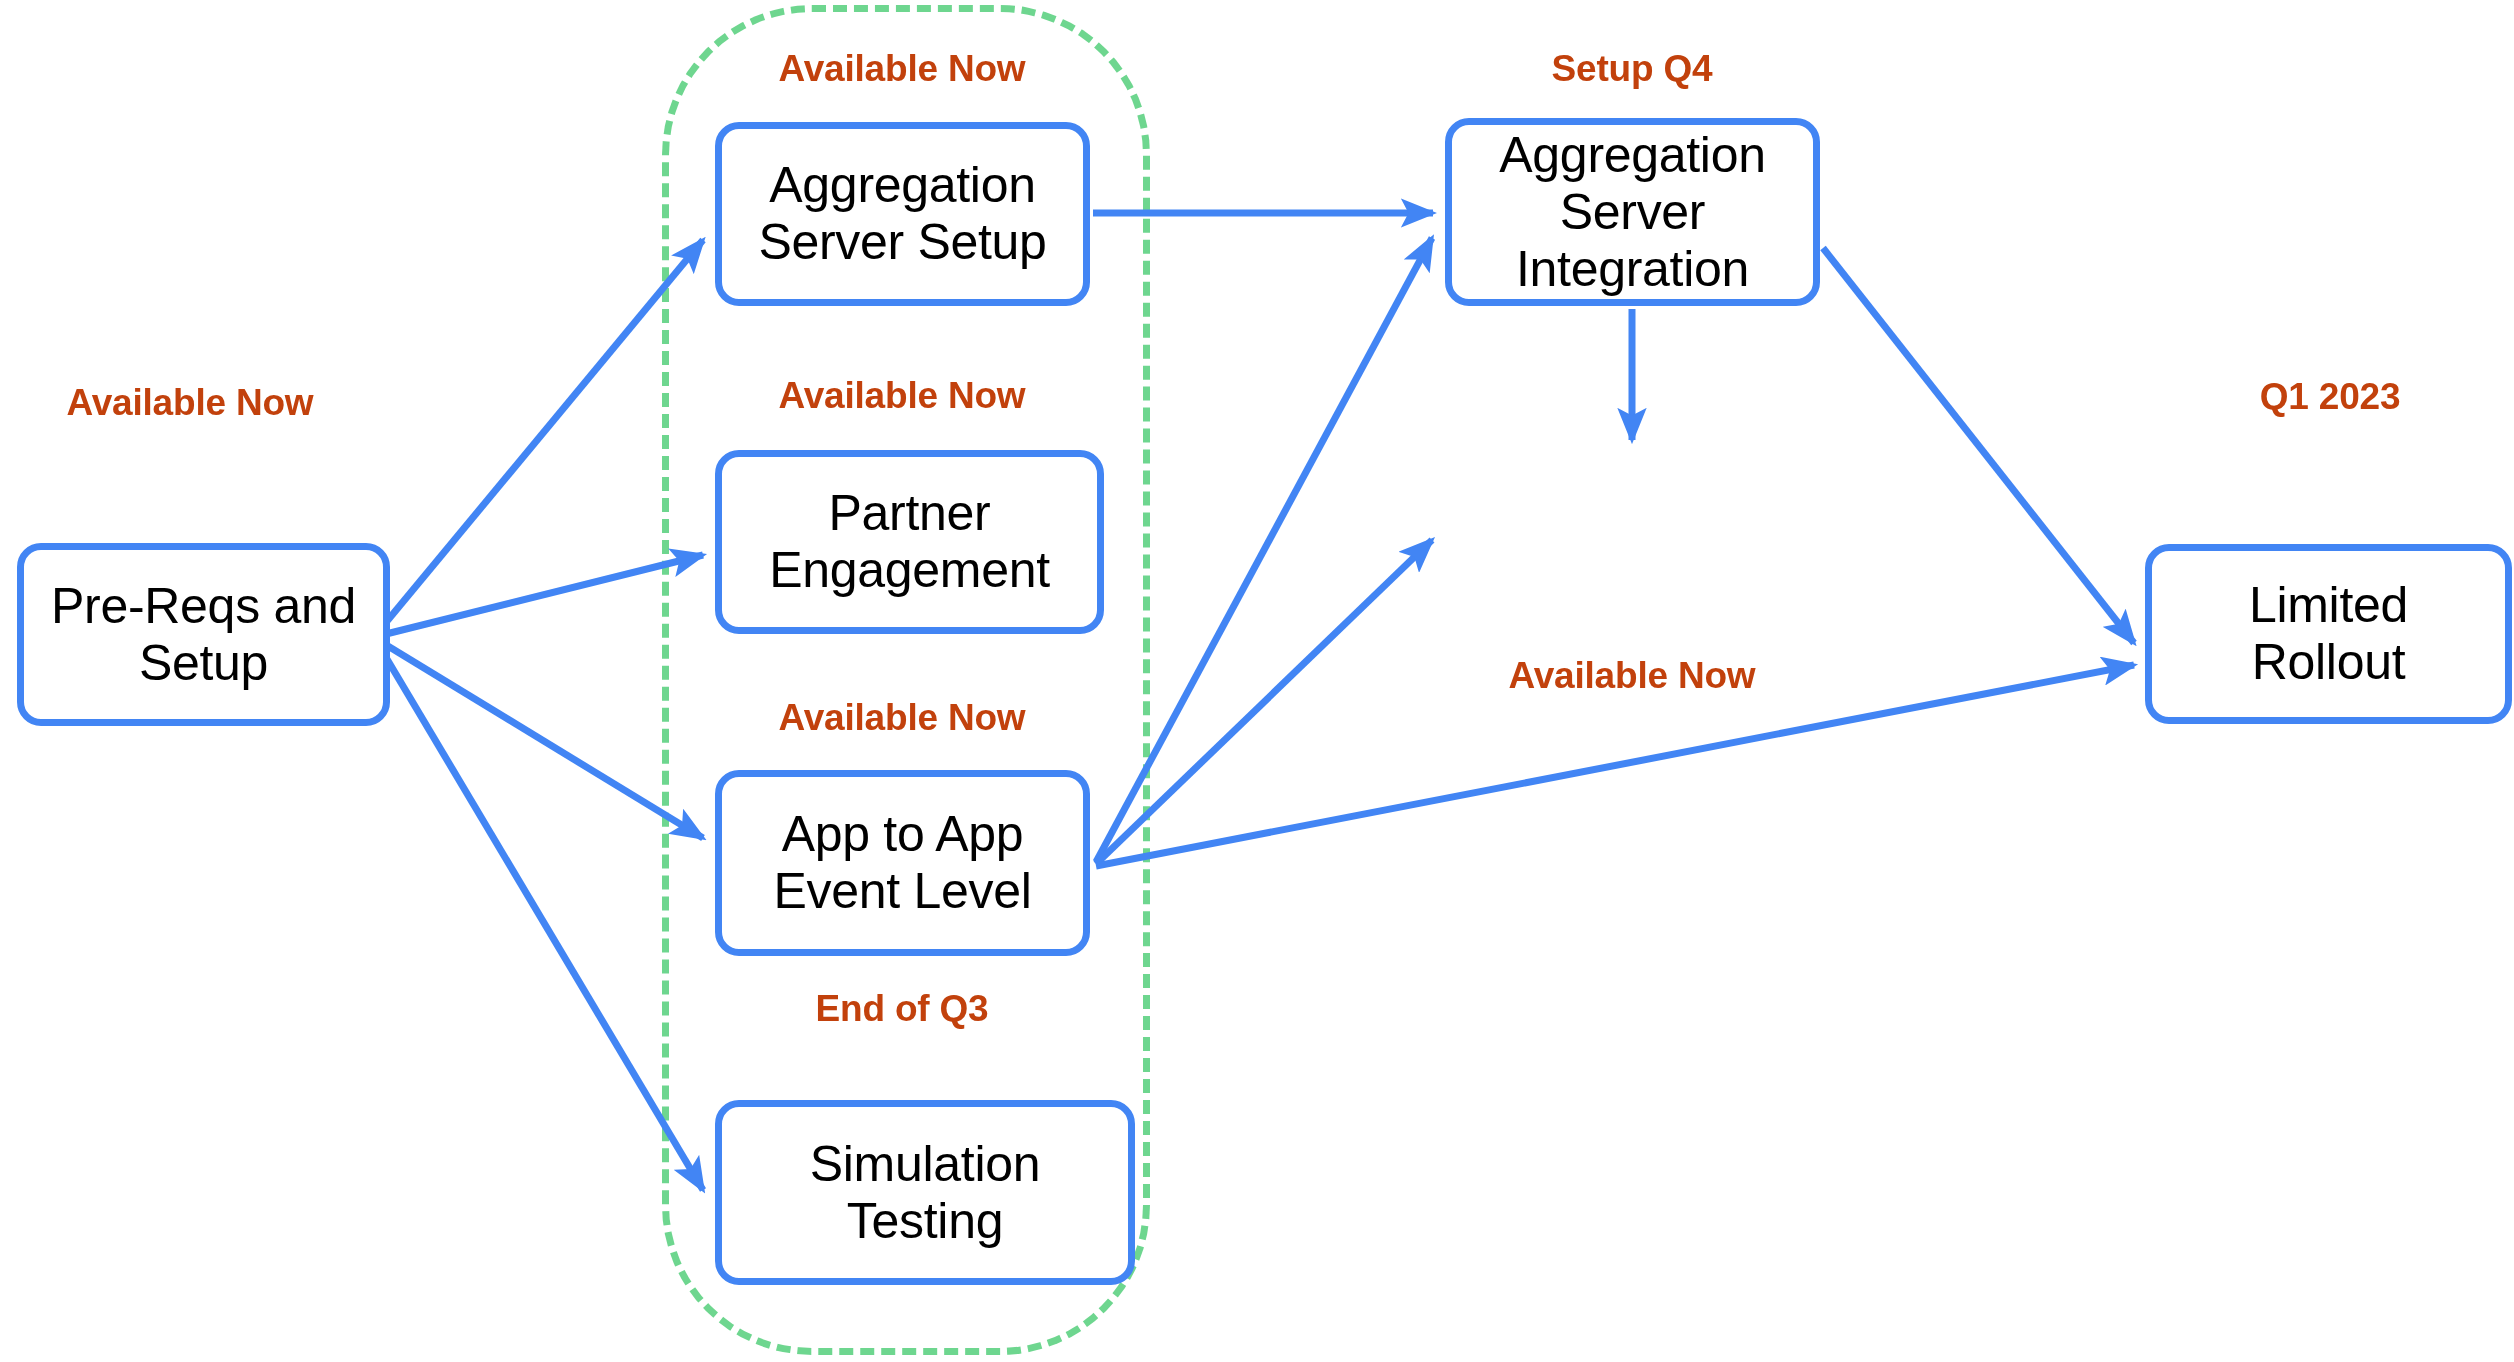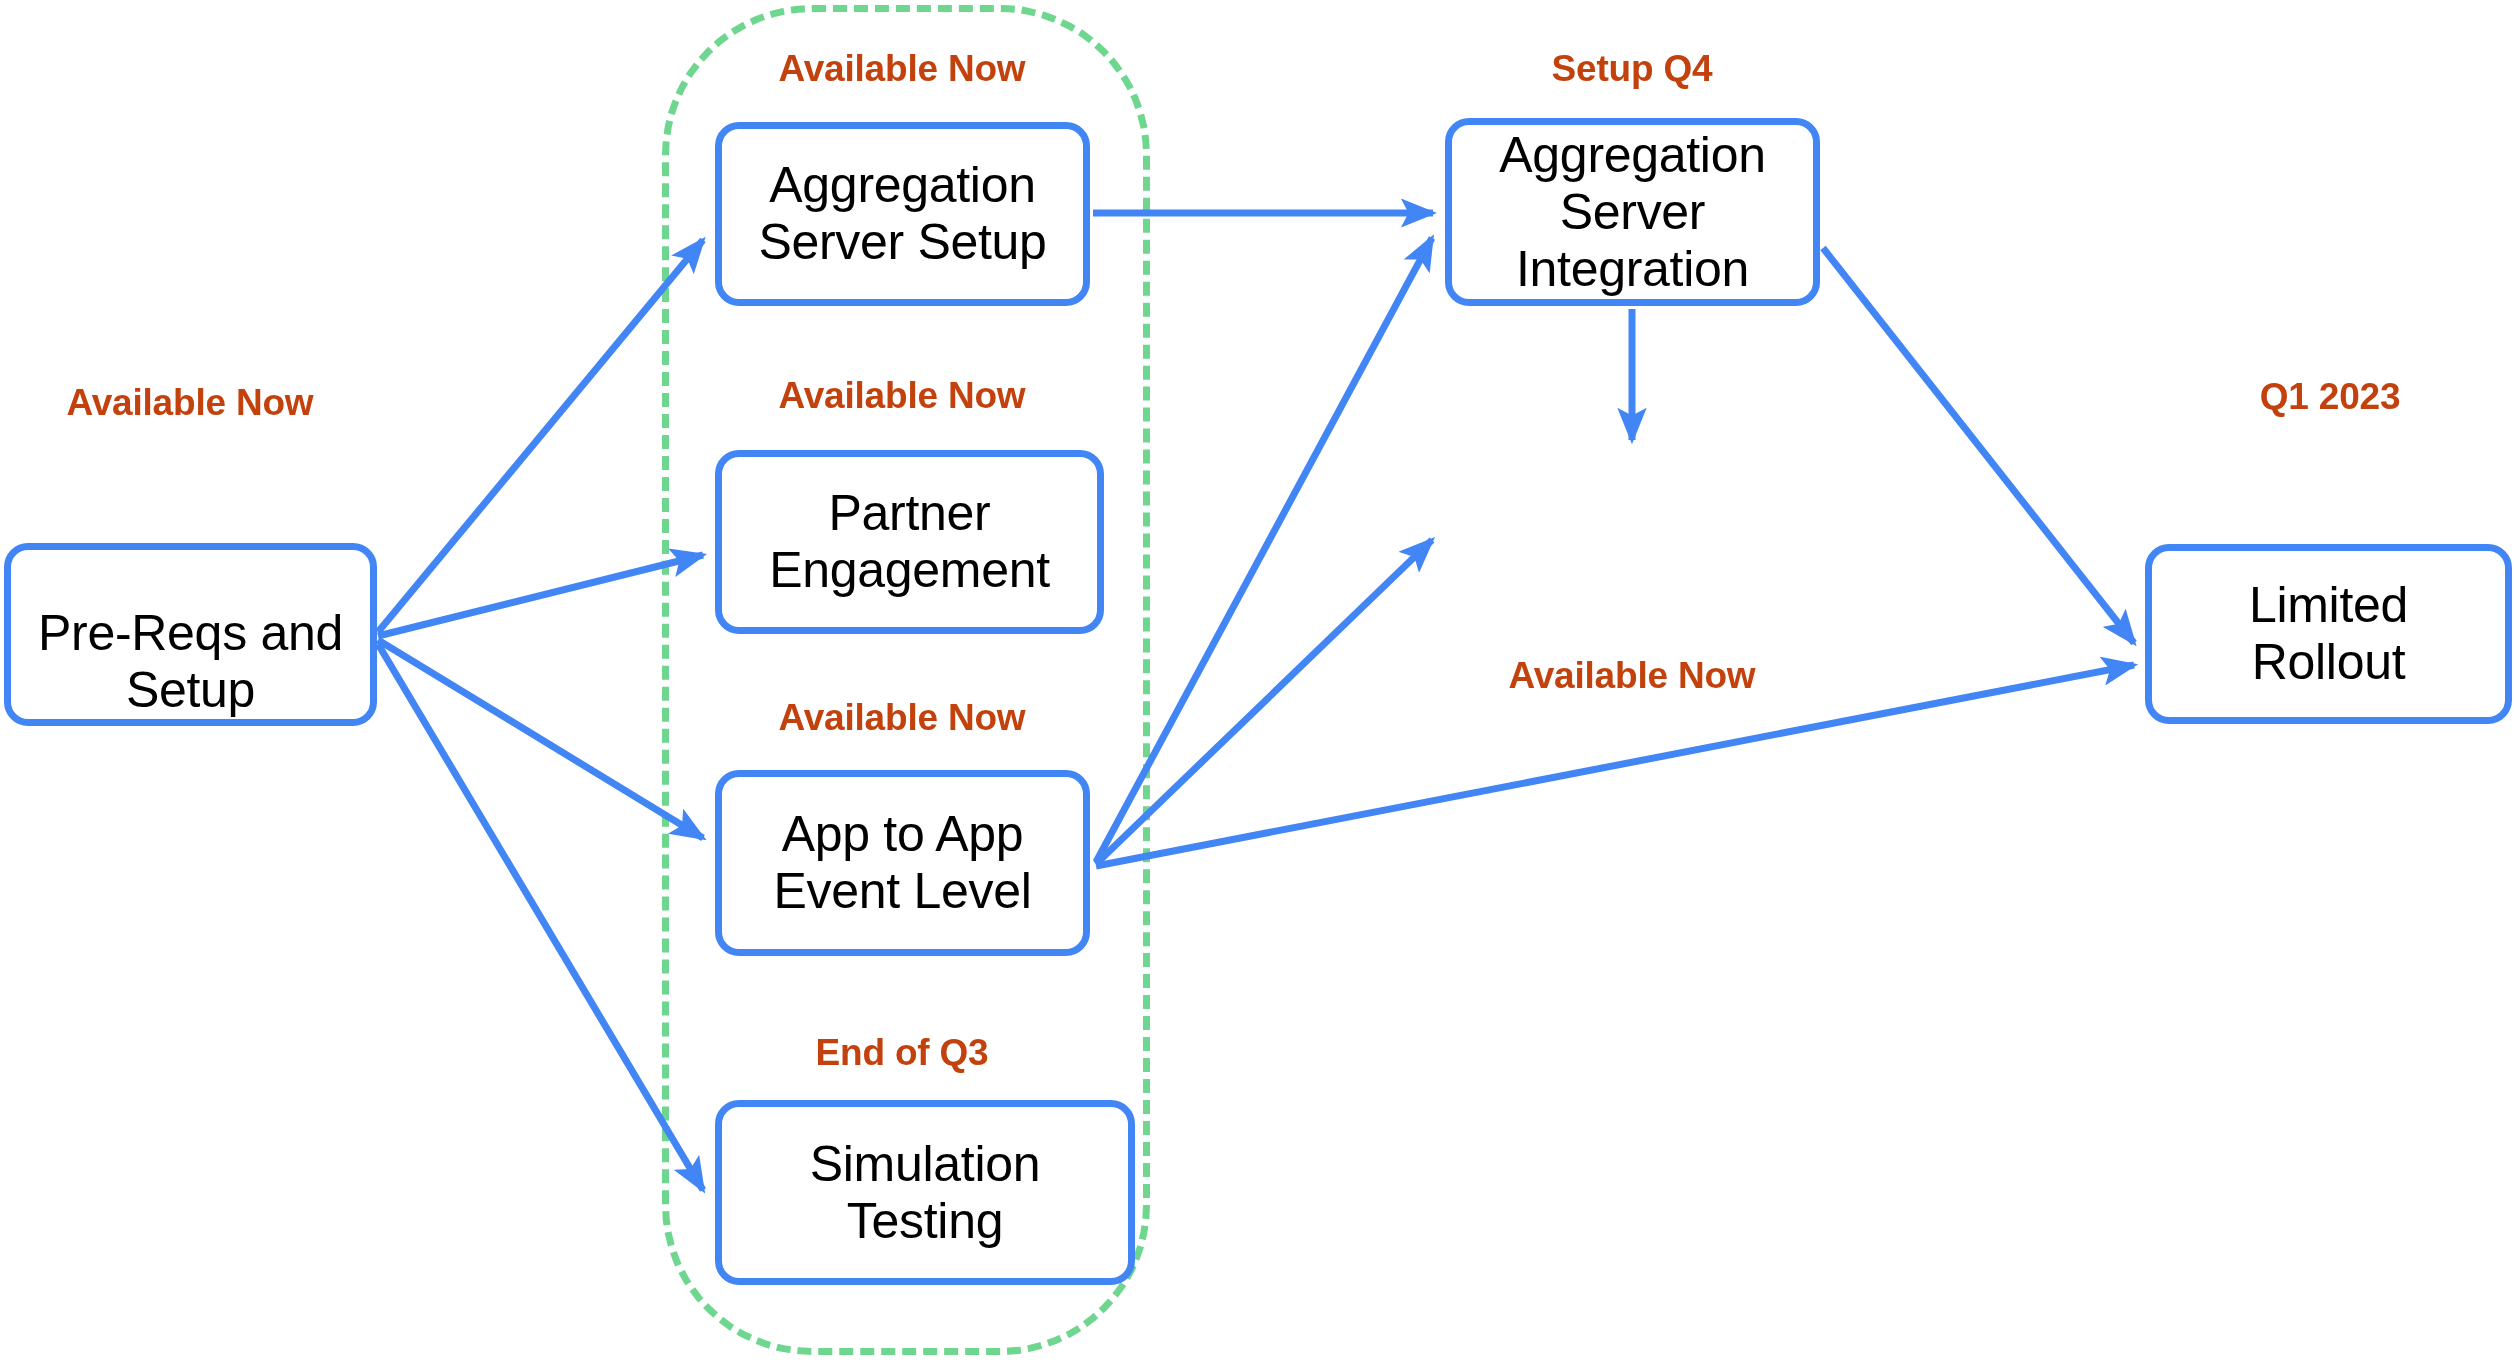--- a/index.html
+++ b/index.html
@@ -97,26 +97,26 @@
       <path d="M1632,309 L1632,440"></path>
 
       <line x1="1823" y1="248" x2="2134" y2="643"></line>
     </g>
   </svg>
 
   <div class="status" style="left:40px; top:382px; width:300px;">Available Now</div>
   <div class="status" style="left:752px; top:48px; width:300px;">Available Now</div>
   <div class="status" style="left:752px; top:375px; width:300px;">Available Now</div>
   <div class="status" style="left:752px; top:697px; width:300px;">Available Now</div>
-  <div class="status" style="left:752px; top:1032px; width:300px;">End of Q3</div>
+  <div class="status" style="left:752px; top:988px; width:300px;">End of Q3</div>
   <div class="status" style="left:1482px; top:48px; width:300px;">Setup Q4</div>
   <div class="status" style="left:1482px; top:655px; width:300px;">Available Now</div>
   <div class="status" style="left:2180px; top:376px; width:300px;">Q1 2023</div>
 
-  <div class="node" style="left:4px; top:543px; width:373px; height:183px;align-items:flex-end;">
+  <div class="node" style="left:17px; top:543px; width:373px; height:183px;">
     <span class="node-label">Pre-Reqs and
 Setup</span>
   </div>
 
   <div class="node" style="left:715px; top:122px; width:375px; height:184px;">
     <span class="node-label">Aggregation
 Server Setup</span>
   </div>
 
   <div class="node" style="left:715px; top:450px; width:389px; height:184px;">

